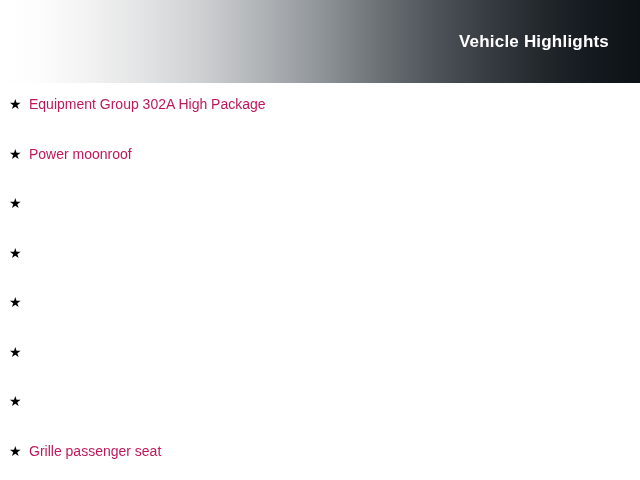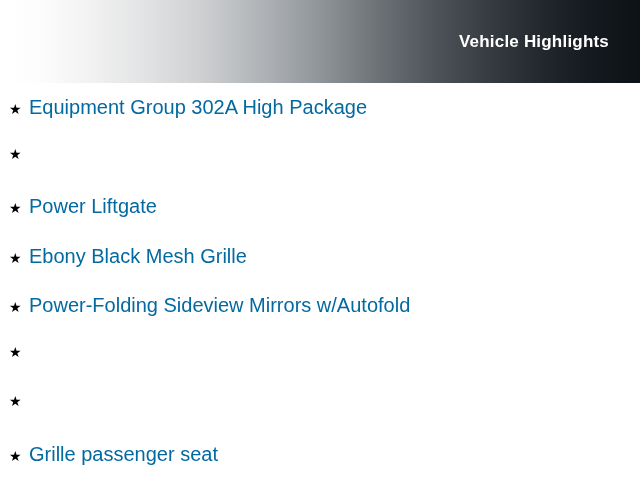--- a/index.html
+++ b/index.html
@@ -67,22 +67,22 @@
   }
   .hl-bullet {
     width: 20px;
     flex: 0 0 20px;
     color: #000000;
     font-size: 14px;
     line-height: 1;
     text-align: left;
   }
   .hl-text {
-    color: #0369a1;
-    font-size: 20px;
+    color: #be185d;
+    font-size: 14px;
     line-height: 1;
     white-space: nowrap;
   }
 </style>
 </head>
 <body>
 
 <div class="page">
 
   <div class="header-band">
@@ -92,35 +92,33 @@
   <div class="content">
     <ul class="hl-list">
 
       <li class="hl-item">
         <span class="hl-bullet">★</span>
         <span class="hl-text">Equipment Group 302A High Package</span>
       </li>
 
       <li class="hl-item">
         <span class="hl-bullet">★</span>
+        <span class="hl-text">Power moonroof</span>
       </li>
 
       <li class="hl-item">
         <span class="hl-bullet">★</span>
-        <span class="hl-text">Power Liftgate</span>
       </li>
 
       <li class="hl-item">
         <span class="hl-bullet">★</span>
-        <span class="hl-text">Ebony Black Mesh Grille</span>
       </li>
 
       <li class="hl-item">
         <span class="hl-bullet">★</span>
-        <span class="hl-text">Power-Folding Sideview Mirrors w/Autofold</span>
       </li>
 
       <li class="hl-item">
         <span class="hl-bullet">★</span>
       </li>
 
       <li class="hl-item">
         <span class="hl-bullet">★</span>
       </li>
 

